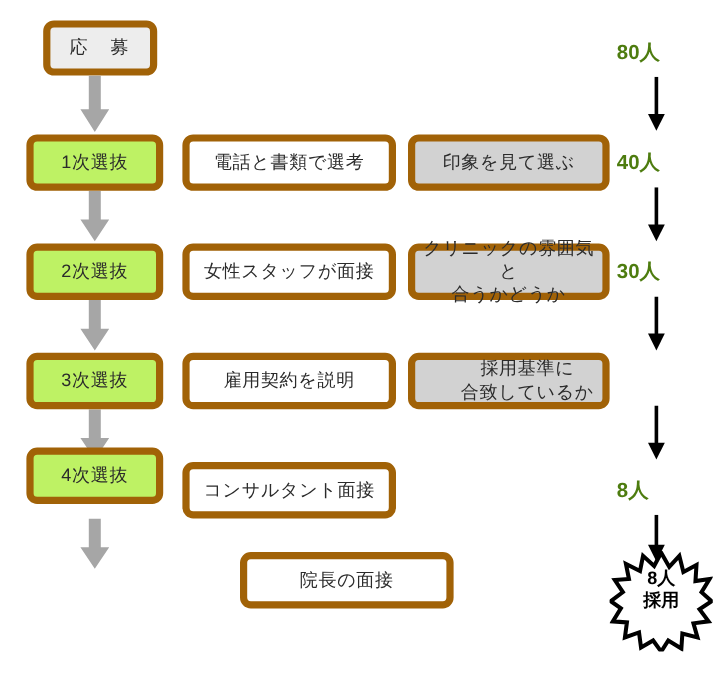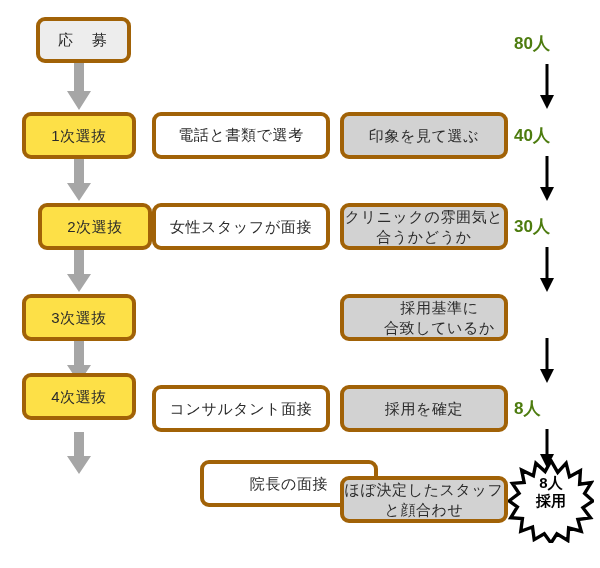--- a/index.html
+++ b/index.html
@@ -16,34 +16,34 @@
     width: 600px;
     height: 568px;
     overflow: hidden;
     background: #ffffff;
   }
 
   
   .node {
     position: absolute;
     box-sizing: border-box;
-    border: 4px solid #a16207;
+    border: 6px solid #a16207;
     border-radius: 9px;
     display: flex;
     align-items: center;
     justify-content: center;
     text-align: center;
     font-size: 15px;
     line-height: 1.28;
     letter-spacing: 0.6px;
     color: #2b2b2b;
     white-space: pre-line;
   }
   .node.stage {
-    background: #fde047;
+    background: #bef264;
     width: 114px;
     height: 47px;
   }
   .node.apply {
     background: #ededed;
     width: 95px;
     height: 46px;
     left: 36px;
     top: 17px;
     letter-spacing: 2px;
@@ -140,39 +140,37 @@
         <polygon points="8,0 18,0 18,24 25,24 13,42 1,24 8,24" fill="#a6a6a6"></polygon>
       </svg>
   </div>
   <div class="grayarrow" style="top:432px;height:43px;">
     <svg width="26" height="43" viewBox="0 0 26 43">
         <polygon points="8,0 18,0 18,24 25,24 13,42 1,24 8,24" fill="#a6a6a6"></polygon>
       </svg>
   </div>
 
   <div class="node stage" style="top:112px;">1次選抜</div>
-  <div class="node mid" style="top:112px;font-family:Liberation Serif, serif;">電話と書類で選考</div>
+  <div class="node mid" style="top:112px;">電話と書類で選考</div>
   <div class="node right" style="top:112px;">印象を見て選ぶ</div>
 
-  <div class="node stage" style="top:203px;margin-left:16px;">2次選抜</div>
+  <div class="node stage" style="top:203px;">2次選抜</div>
   <div class="node mid" style="top:203px;text-align:center;">女性スタッフが面接</div>
   <div class="node right" style="top:203px;">クリニックの雰囲気と
 合うかどうか</div>
 
   <div class="node stage" style="top:294px;">3次選抜</div>
+  <div class="node mid" style="top:294px;">雇用契約を説明</div>
   <div class="node right" style="top:294px;padding-left:31px;">採用基準に
 合致しているか</div>
 
   <div class="node stage" style="top:373px;">4次選抜</div>
   <div class="node mid" style="top:385px;">コンサルタント面接</div>
-  <div class="node right" style="top:385px;">採用を確定</div>
 
   <div class="node mid" style="top:460px;margin-left:48px;">院長の面接</div>
-  <div class="node right" style="top:476px;">ほぼ決定したスタッフ
-と顔合わせ</div>
 
   <div class="count" style="top:32px;">80人</div>
   <div class="count" style="top:124px;">40人</div>
   <div class="count" style="top:215px;">30人</div>
   <div class="count" style="top:397px;">8人</div>
 
   <div class="thinarrow" style="top:64px;height:46px;">
     <svg width="22" height="46" viewBox="0 0 22 46">
         <line x1="11" y1="0" x2="11" y2="34" stroke="#000" stroke-width="3"></line>
         <polygon points="11,45 4,31 18,31" fill="#000"></polygon>

